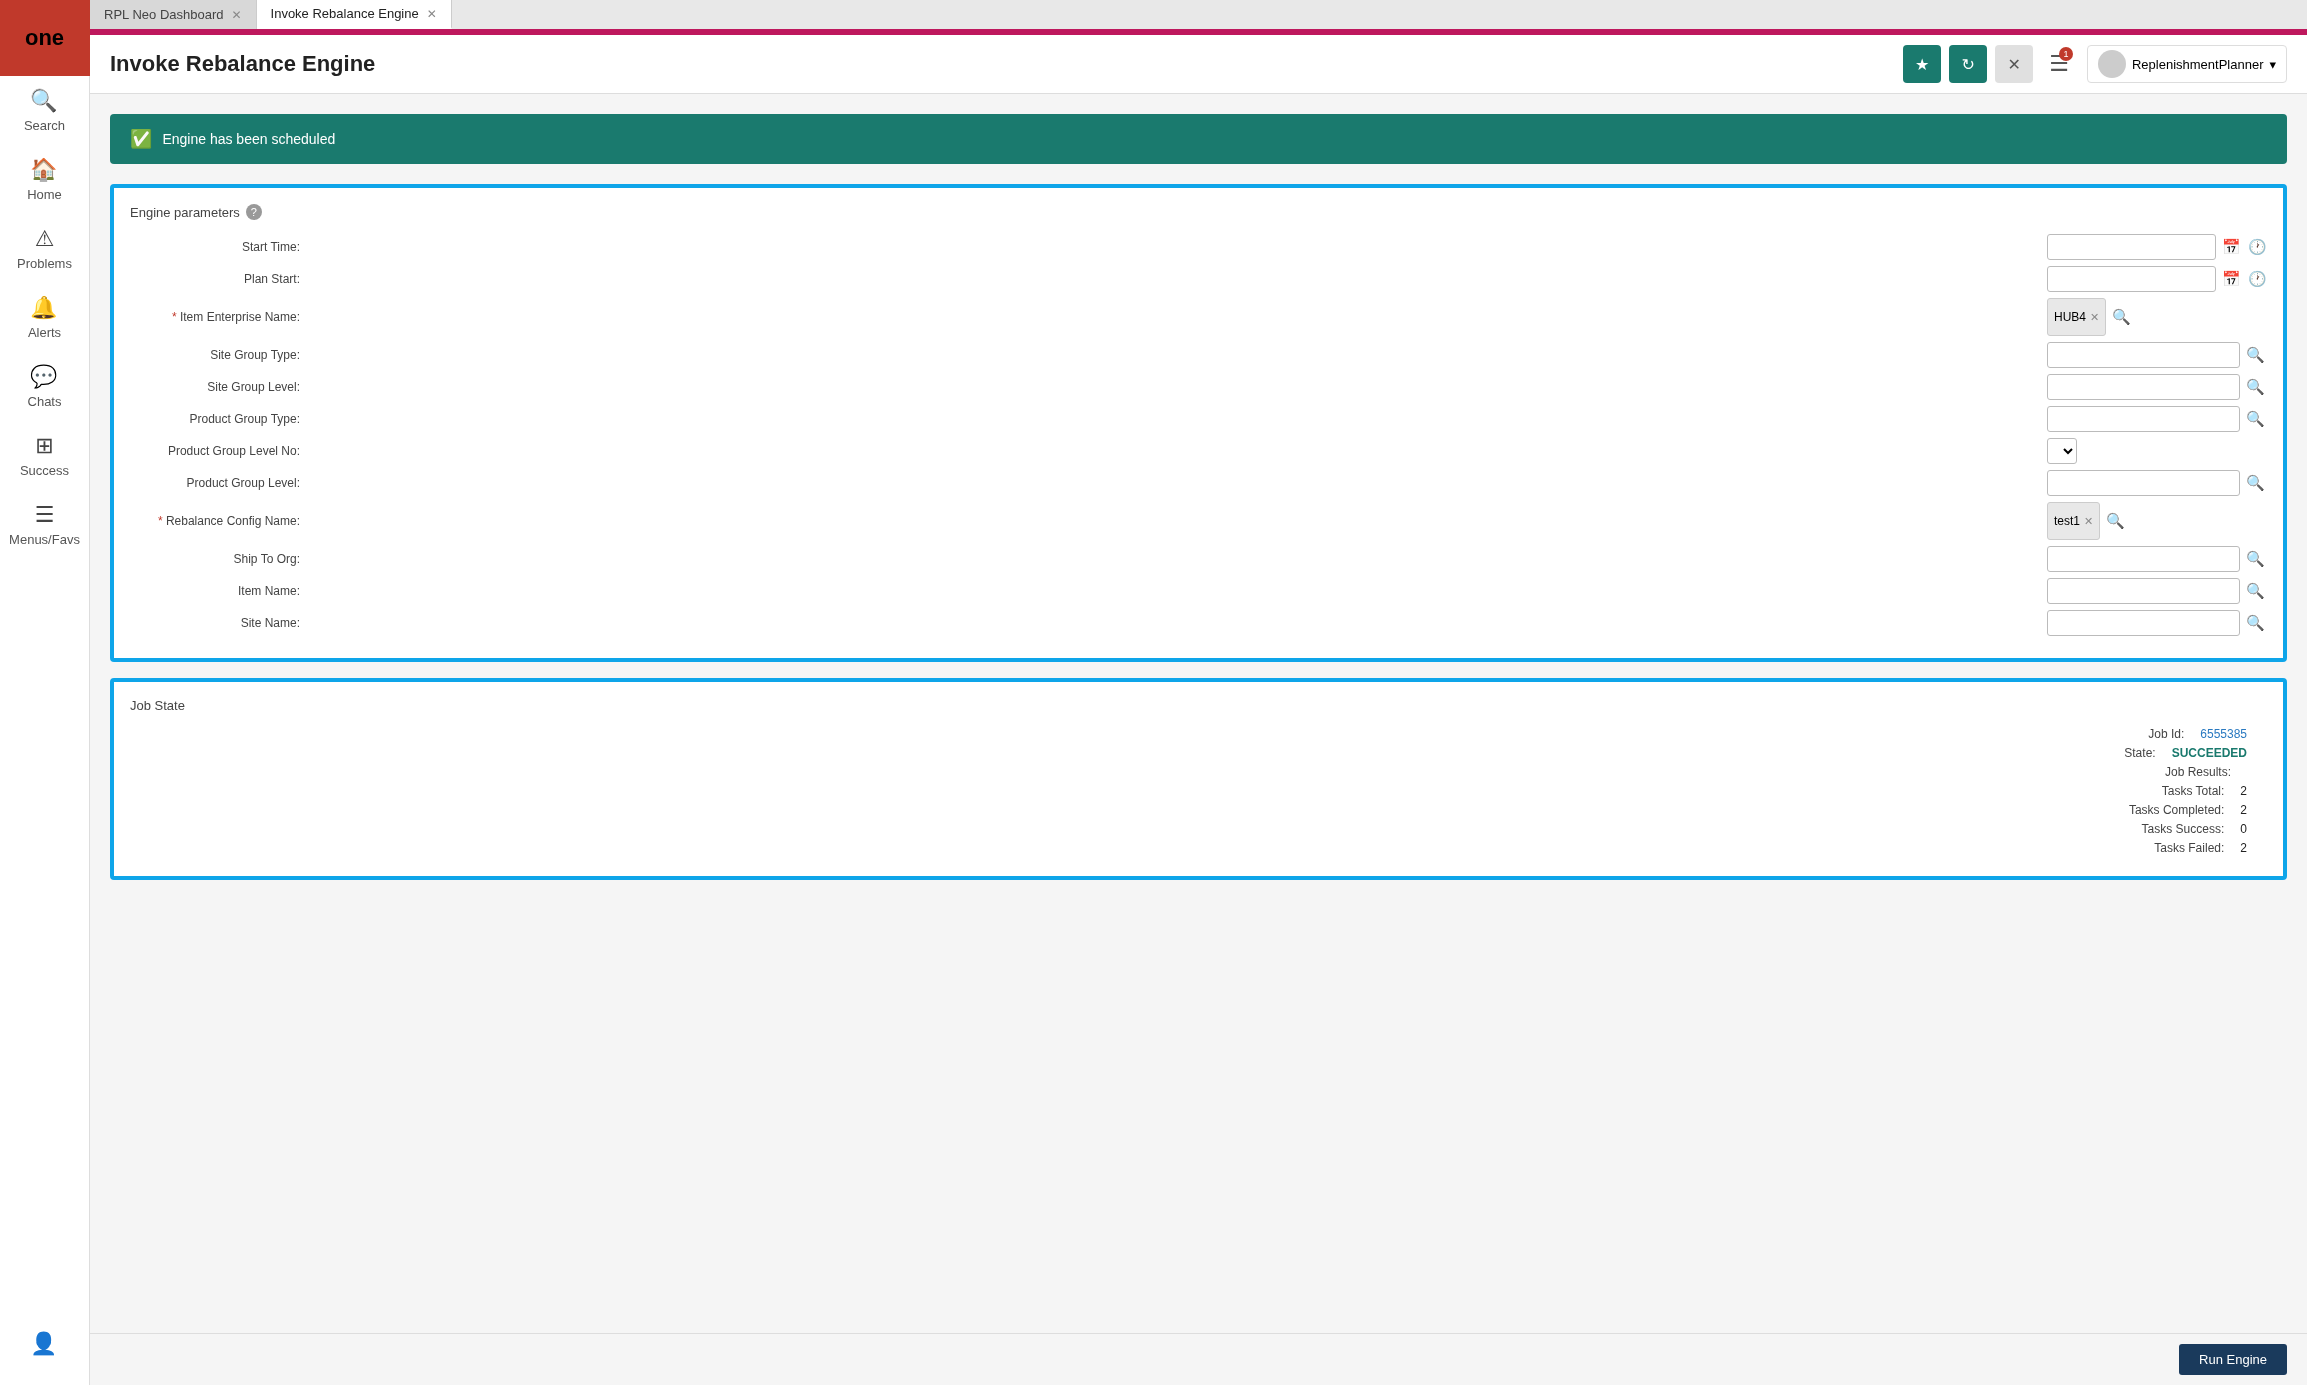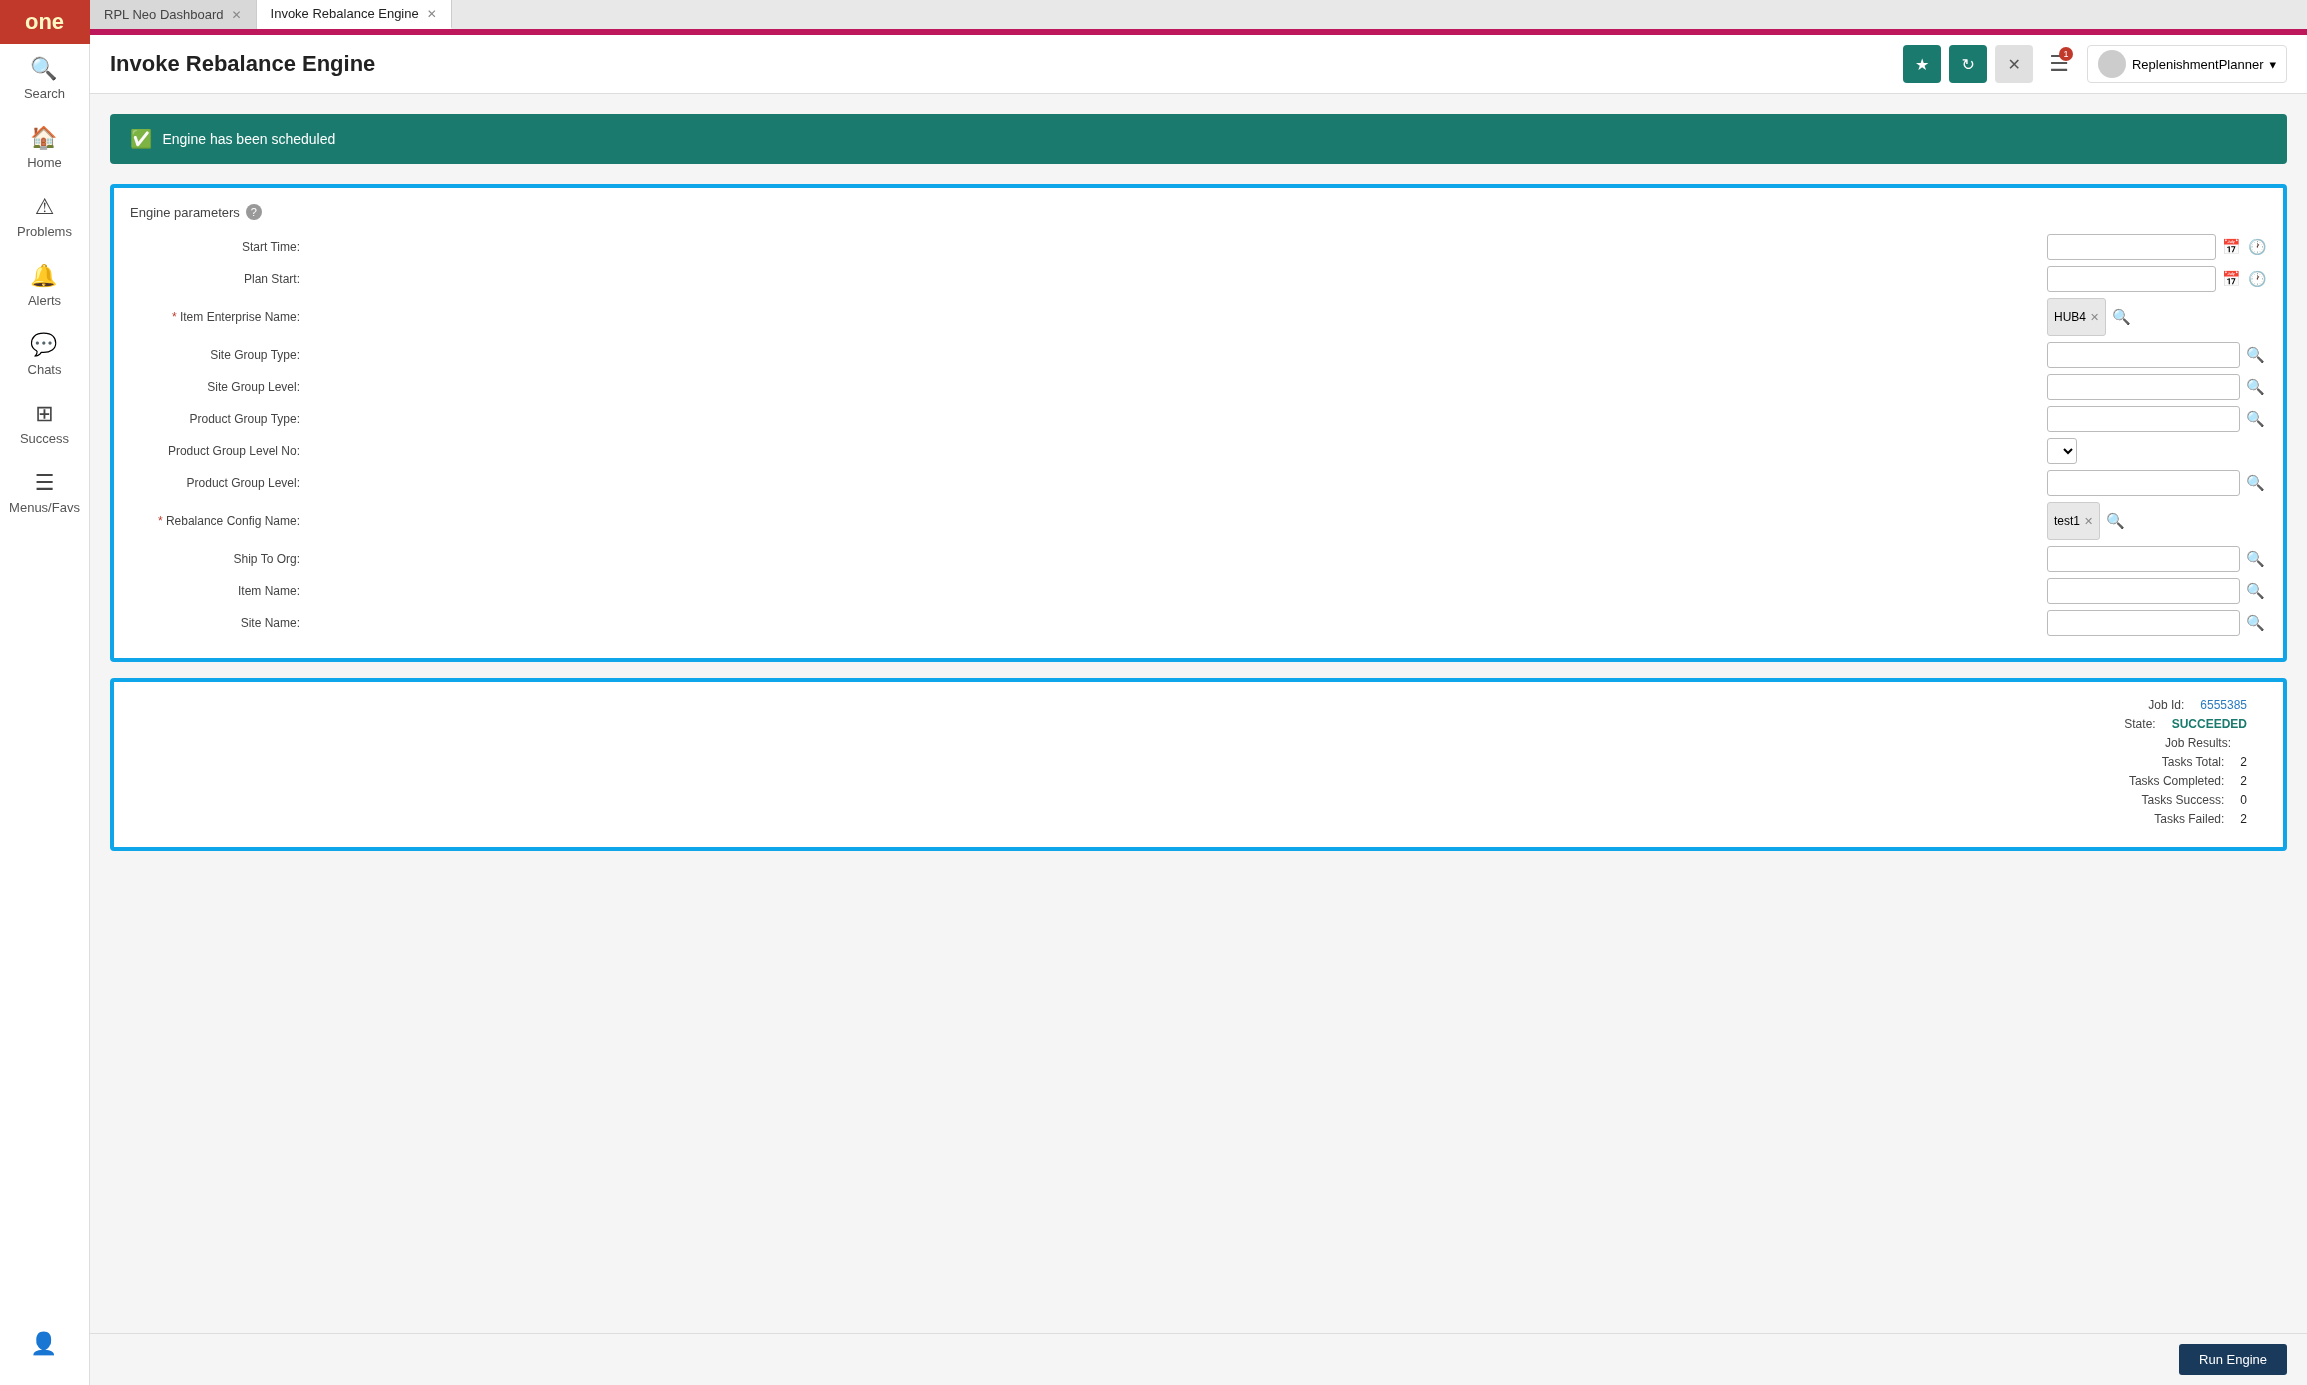--- a/index.html
+++ b/index.html
@@ -11,26 +11,26 @@
       background: #fff;
       border-right: 1px solid #ddd;
       display: flex;
       flex-direction: column;
       align-items: center;
       padding-top: 0;
       flex-shrink: 0;
     }
     .sidebar-logo {
       width: 90px;
-      height: 44px;
+      height: 76px;
       background: #c0392b;
       display: flex;
       align-items: center;
       justify-content: center;
-      color: #fef9c3;
+      color: #000000;
       font-size: 22px;
       font-weight: bold;
       flex-shrink: 0;
     }
     .sidebar-item {
       display: flex;
       flex-direction: column;
       align-items: center;
       padding: 12px 5px;
       cursor: pointer;
@@ -503,20 +503,23 @@
       <div class="form-row">
         <div class="form-label">Site Name:</div>
         <div class="form-input-wrap">
           <input class="form-input" type="text" value="" style="">
           <button class="icon-btn">🔍</button>
         </div>
       </div>
     </div>
 
     <div class="panel">
+      <div class="panel-title">
+        <span>Job State</span>
+      </div>
 
       <div class="job-row">
         <div class="job-label">Job Id:</div>
         <div class="job-value link">6555385</div>
       </div>
       <div class="job-row">
         <div class="job-label">State:</div>
         <div class="job-value success">SUCCEEDED</div>
       </div>
       <div class="job-row">

